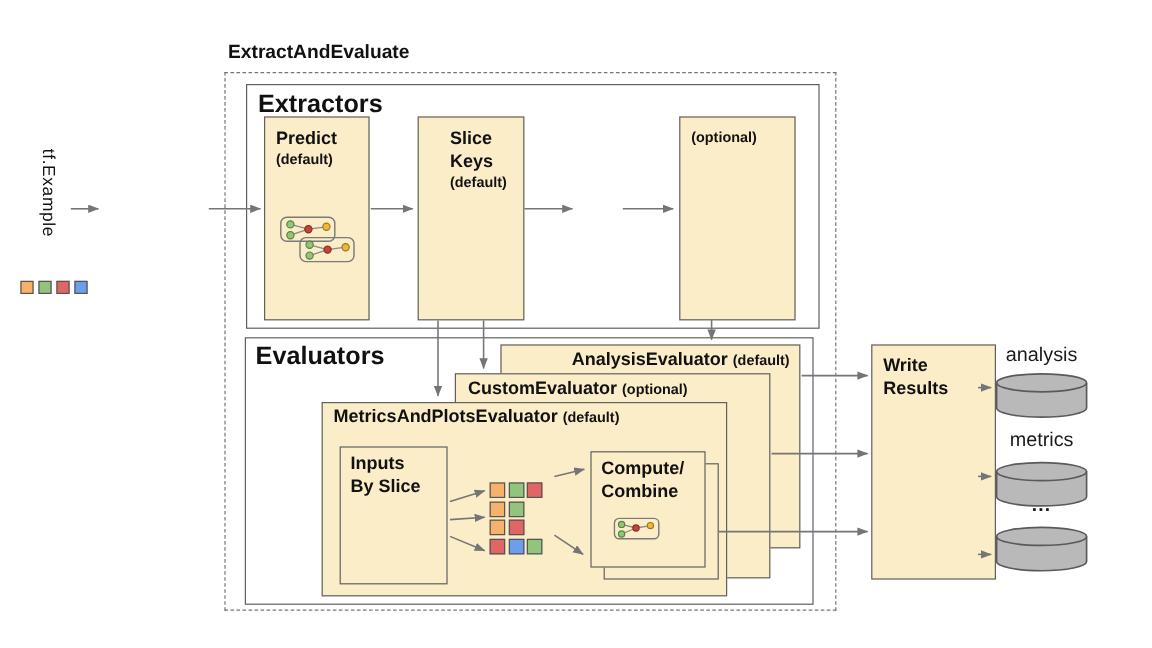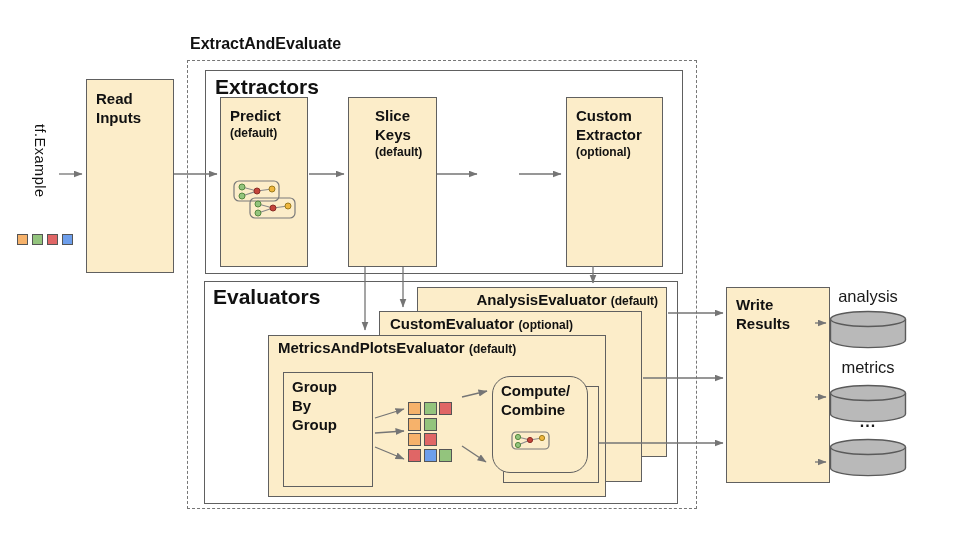--- a/index.html
+++ b/index.html
@@ -50,23 +50,20 @@
   <div class="abs vlabel" style="left:32px; top:124px; height:100px;">tf.Example</div>
   <div class="abs legend" style="left:17px; top:234px;">
       <div class="sq-row">
         <span class="sq" style="background: rgb(246, 178, 107);"></span>
         <span class="sq" style="background: rgb(147, 196, 125);"></span>
         <span class="sq" style="background: rgb(224, 102, 102);"></span>
         <span class="sq" style="background: rgb(109, 158, 235);"></span>
       </div>
     </div>
 
-  <div class="abs ybox" style="left:86px; top:79px; width:88px; height:194px; z-index:2;">
-    <div class="btitle" style="margin:10px 0 0 9px; width:62px;">Read Inputs</div>
-  </div>
 
   <div class="abs wbox" style="left:205px; top:70px; width:478px; height:204px; z-index:1;">
     <div class="section-label" style="margin:4px 0 0 9px;">Extractors</div>
   </div>
 
   <div class="abs ybox" style="left:220px; top:97px; width:88px; height:170px; z-index:2;">
     <div style="margin:9px 0 0 9px;">
       <span class="btitle" style="display:block;">Predict</span>
       <span class="qual">(default)</span>
     </div>
@@ -98,21 +95,20 @@
     <div style="margin:9px 0 0 9px;">
       <span class="btitle" style="display:block; width:58px;">Slice Keys</span>
       <span class="qual">(default)</span>
     </div>
   </div>
 
   <div class="abs dots" style="left:489px; top:163px;">...</div>
 
   <div class="abs ybox" style="left:566px; top:97px; width:97px; height:170px; z-index:2;">
     <div style="margin:9px 0 0 9px;">
-      <span class="btitle" style="display:block; width:72px;">Custom Extractor</span>
       <span class="qual">(optional)</span>
     </div>
   </div>
 
   <div class="abs wbox" style="left:204px; top:281px; width:474px; height:223px; z-index:1;">
     <div class="section-label" style="margin:3px 0 0 8px;">Evaluators</div>
   </div>
 
   <div class="abs ybox" style="left:417px; top:287px; width:250px; height:170px; z-index:2;">
     <div class="eval-header right-al" style="margin:3px 8px 0 0;">
@@ -127,21 +123,21 @@
     </div>
   </div>
   <div class="abs ybox" style="left:268px; top:335px; width:338px; height:162px; z-index:4;">
     <div class="eval-header" style="margin:3px 0 0 9px;">
       <span>MetricsAndPlotsEvaluator</span>
       <span class="qual">(default)</span>
     </div>
   </div>
 
   <div class="abs ybox" style="left:283px; top:372px; width:90px; height:115px; z-index:5;">
-    <div class="btitle" style="margin:5px 0 0 8px; width:64px;">Group By Group</div>
+    <div class="btitle" style="margin:5px 0 0 8px; width:64px;">Inputs By Slice</div>
   </div>
 
   <div class="abs grid" style="left:408px; top:402px; z-index:5;">
       <div class="sq-row">
         <span class="sq" style="background: rgb(246, 178, 107);"></span>
         <span class="sq" style="background: rgb(147, 196, 125);"></span>
         <span class="sq" style="background: rgb(224, 102, 102);"></span>
       </div>
       <div class="sq-row">
         <span class="sq" style="background: rgb(246, 178, 107);"></span>
@@ -152,21 +148,21 @@
         <span class="sq" style="background: rgb(224, 102, 102);"></span>
       </div>
       <div class="sq-row">
         <span class="sq" style="background: rgb(224, 102, 102);"></span>
         <span class="sq" style="background: rgb(109, 158, 235);"></span>
         <span class="sq" style="background: rgb(147, 196, 125);"></span>
       </div>
     </div>
 
   <div class="abs ybox" style="left:503px; top:386px; width:96px; height:97px; z-index:5;"></div>
-  <div class="abs ybox" style="left:492px; top:376px; width:96px; height:97px; z-index:6;border-radius:18px;">
+  <div class="abs ybox" style="left:492px; top:376px; width:96px; height:97px; z-index:6;">
     <div class="btitle" style="margin:5px 0 0 8px;">
       <span style="display:block;">Compute/</span>
       <span style="display:block;">Combine</span>
     </div>
   </div>
   <svg class="abs" style="left:511px; top:431px; z-index:7;" width="40" height="22" viewBox="0 0 40 22">
     <rect x="1" y="1" width="37" height="17" rx="4" class="inode-box"></rect>
     <line x1="7" y1="6" x2="19" y2="9" class="iedge"></line>
     <line x1="7" y1="14" x2="19" y2="9" class="iedge"></line>
     <line x1="19" y1="9" x2="31" y2="7" class="iedge"></line>

